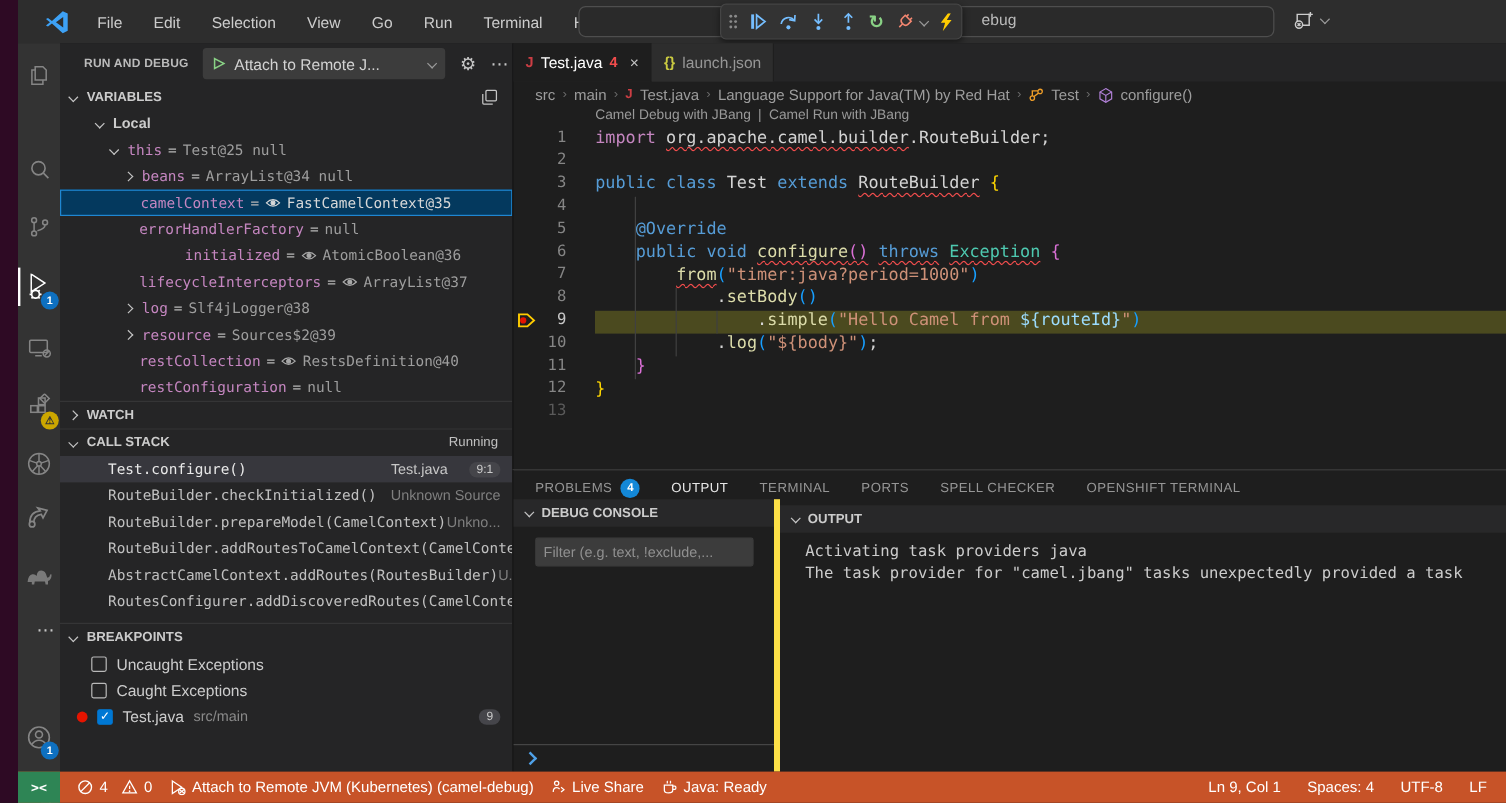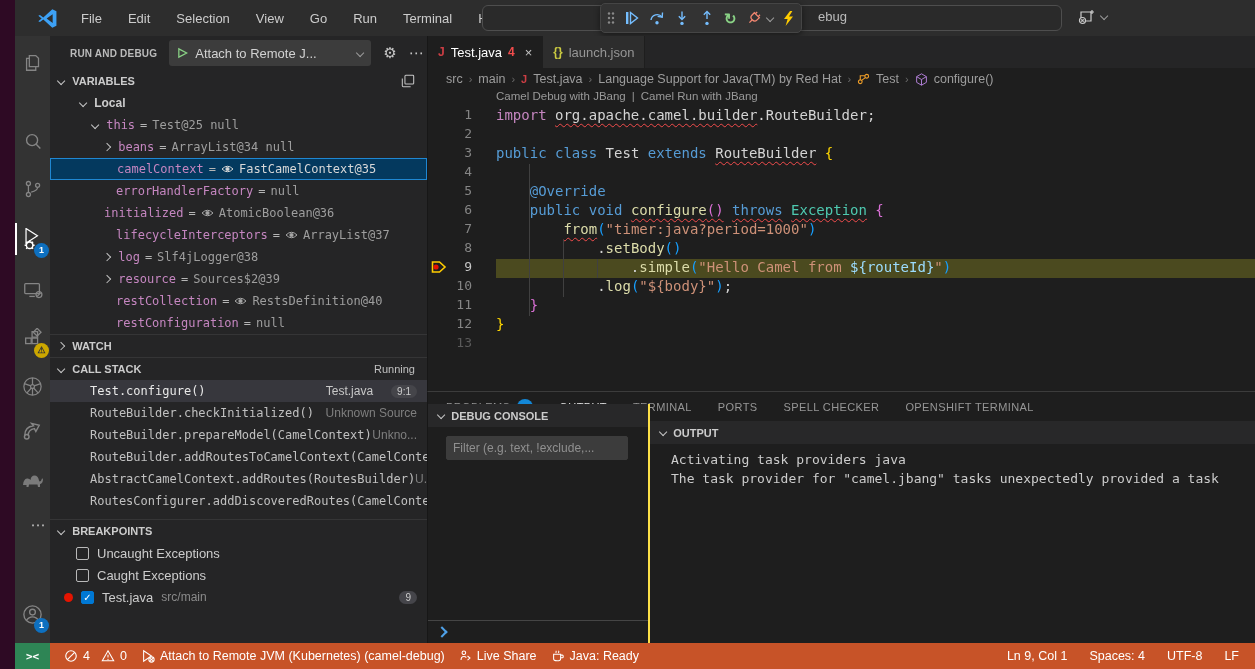--- a/index.html
+++ b/index.html
@@ -96,21 +96,21 @@
   .iguide{position:absolute;width:1px;background:#404040}
   .gicon{position:absolute;left:3px;top:155px;width:16px;height:14px}
   
   .panel{left:427px;top:391px;width:828px;height:252px;background:#1e1e1e;border-top:1px solid #3c3c3c;
     border-left:1px solid #171717;box-sizing:border-box}
   .ptabs{height:29px;display:flex;align-items:flex-start;gap:26px;padding-left:18px;font-size:11px;letter-spacing:.4px;color:#969696}
   .ptab{display:flex;align-items:center;gap:7px;height:100%;}
   .ptab.active{color:#e7e7e7;border-bottom:1px solid #e7e7e7}
   .pbadge{background:#1388d8;color:#fff;border-radius:50%;width:16px;height:16px;font-size:9.5px;line-height:16px;
     text-align:center;letter-spacing:0;font-weight:bold}
-  .pane-dc{position:absolute;left:0;top:12px;width:222px;bottom:0;border-right:2px solid #fde047;box-sizing:border-box}
+  .pane-dc{position:absolute;left:0;top:24px;width:222px;bottom:0;border-right:5px solid #fde047;box-sizing:border-box}
   .pane-out{position:absolute;left:222px;top:29px;right:0;bottom:0}
   .phead{height:23px;display:flex;align-items:center;gap:7px;padding-left:10px;font-size:11px;font-weight:bold;color:#cccccc;background:#282829}
   .filter{margin:9px 0 0 18px;width:182px;height:24px;background:#3c3c3c;border:1px solid #3c3c3c;border-radius:2px;
     color:#989898;font-size:12px;padding:0 6px;box-sizing:border-box;font-family:"Liberation Sans",sans-serif}
   .filter::placeholder{color:#909090}
   .dcprompt{position:absolute;left:0;right:0;bottom:0;height:22px;border-top:1px solid #454545;display:flex;align-items:center;padding-left:10px}
   .dcprompt .pchev{border-color:#4fa1e8;border-width:0 2px 2px 0;padding:3px}
   .outtext{padding:6px 0 0 21px;font:13px "DejaVu Sans Mono",monospace;color:#cccccc;line-height:19px;white-space:pre}
   
   .statusbar{left:15px;top:643px;width:1240px;height:26px;background:#c75328;display:flex;align-items:center;color:#ffffff;font-size:12.5px}
@@ -345,21 +345,21 @@
             <path d="M1 5 Q6.5 -0.5 12 5 Q6.5 10.5 1 5Z"></path>
             <circle cx="6.5" cy="5" r="1.6" fill="#d8d8d8"></circle>
           </svg></span>
       <span class="vval">FastCamelContext@35</span>
     </div>
     <div class="vrow" style="padding-left:66px">
       <span class="vname">errorHandlerFactory</span>
       <span class="veq">=</span>
       <span class="vval">null</span>
     </div>
-    <div class="vrow" style="padding-left:54px">
+    <div class="vrow" style="padding-left:104px">
       <span class="vname">initialized</span>
       <span class="veq">=</span>
       <span class="eye"><svg width="13" height="10" viewBox="0 0 13 10" fill="none" stroke="#a8a8a8" stroke-width="1">
             <path d="M1 5 Q6.5 -0.5 12 5 Q6.5 10.5 1 5Z"></path>
             <circle cx="6.5" cy="5" r="1.6" fill="#a8a8a8"></circle>
           </svg></span>
       <span class="vval">AtomicBoolean@36</span>
     </div>
     <div class="vrow" style="padding-left:66px">
       <span class="vname">lifecycleInterceptors</span>

